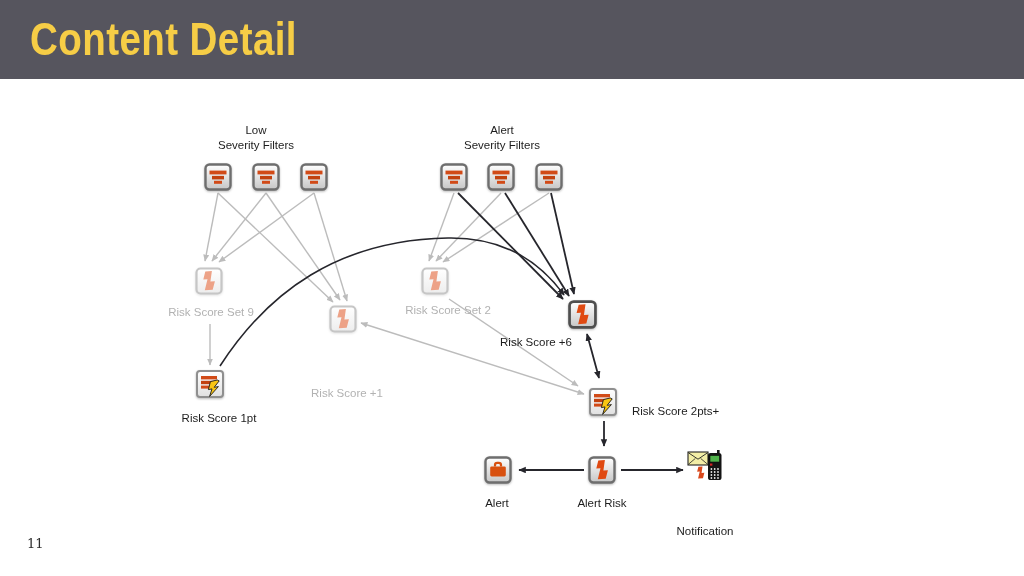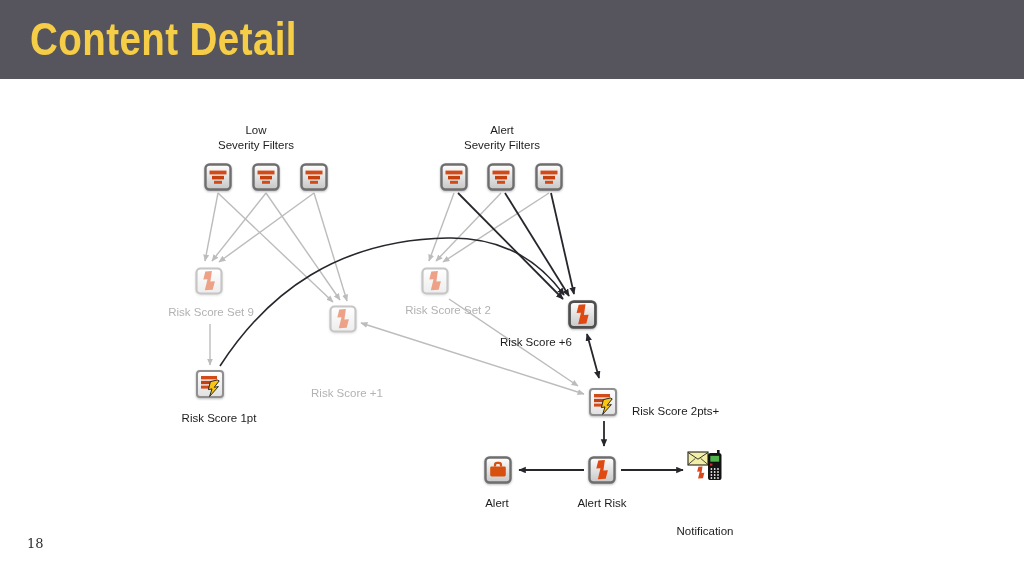--- a/index.html
+++ b/index.html
@@ -216,15 +216,15 @@
           <circle cx="6.7" cy="25" r="0.9"></circle>
           <circle cx="10" cy="25" r="0.9"></circle>
         <circle cx="3.4" cy="28" r="0.9"></circle>
           <circle cx="6.7" cy="28" r="0.9"></circle>
           <circle cx="10" cy="28" r="0.9"></circle>
       </g>
     </g>
   </svg>
   <div class="lbl" style="left:705px;top:496px;margin-top:28px;">Notification</div>
 
-  <div id="page-num">18</div>
+  <div id="page-num">11</div>
 
 </div>
 
 </body></html>

